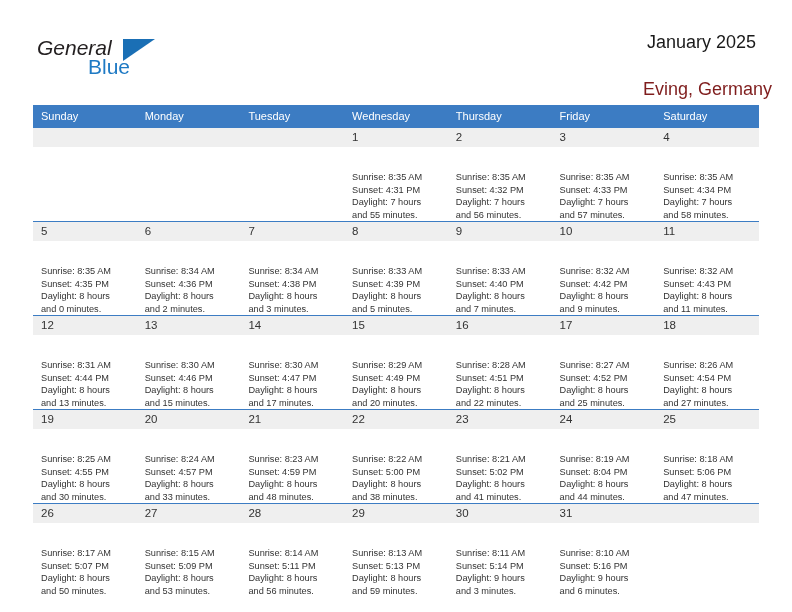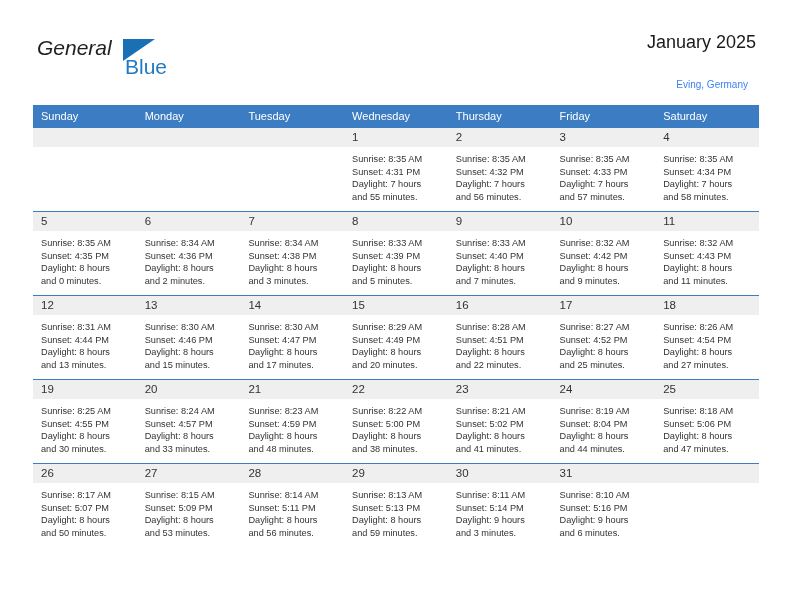--- a/index.html
+++ b/index.html
@@ -45,21 +45,20 @@
     font-family: "Liberation Sans", sans-serif;
     font-style: italic;
   }
   .logo-blue {
     position: absolute;
     left: 55px;
     top: 19px;
     font-size: 21px;
     color: #1f7ac4;
     font-family: "Liberation Sans", sans-serif;
-    margin-left: 37px;
   }
   .logo-tri {
     position: absolute;
     left: 90px;
     top: 3px;
     width: 0;
     height: 0;
     border-left: 32px solid #1a6fb5;
     border-bottom: 22px solid transparent;
   }
@@ -70,24 +69,24 @@
     top: 32px;
     font-size: 18px;
     color: #1a1a1a;
     text-align: right;
     white-space: nowrap;
     font-family: "Liberation Sans", sans-serif;
     margin-left: 36px;
   }
   .subtitle {
     position: absolute;
-    right: 44px;
+    right: 20px;
     top: 79px;
-    font-size: 10px;
-    color: #3b82f6;
+    font-size: 18px;
+    color: #7f1d1d;
     text-align: right;
     white-space: nowrap;
     font-family: "Liberation Sans", sans-serif;
   }
 
   
   .calendar {
     position: absolute;
     left: 33px;
     top: 105px;
@@ -121,21 +120,21 @@
     font-size: 11.5px;
     color: #333333;
     padding: 3px 0 4px 8px;
     line-height: 12px;
     min-height: 12px;
   }
   .daynum.empty {
     color: transparent;
   }
   .cellbody {
-    padding: 6px 6px 0 8px;
+    padding: 24px 6px 0 8px;
     font-size: 9.2px;
     line-height: 12.5px;
     color: #333333;
     font-family: "Liberation Sans", sans-serif;
   }
   .cellbody div { white-space: nowrap; }
   .cell-empty .cellbody { height: 50px; }
 </style>
 </head>
 <body>

